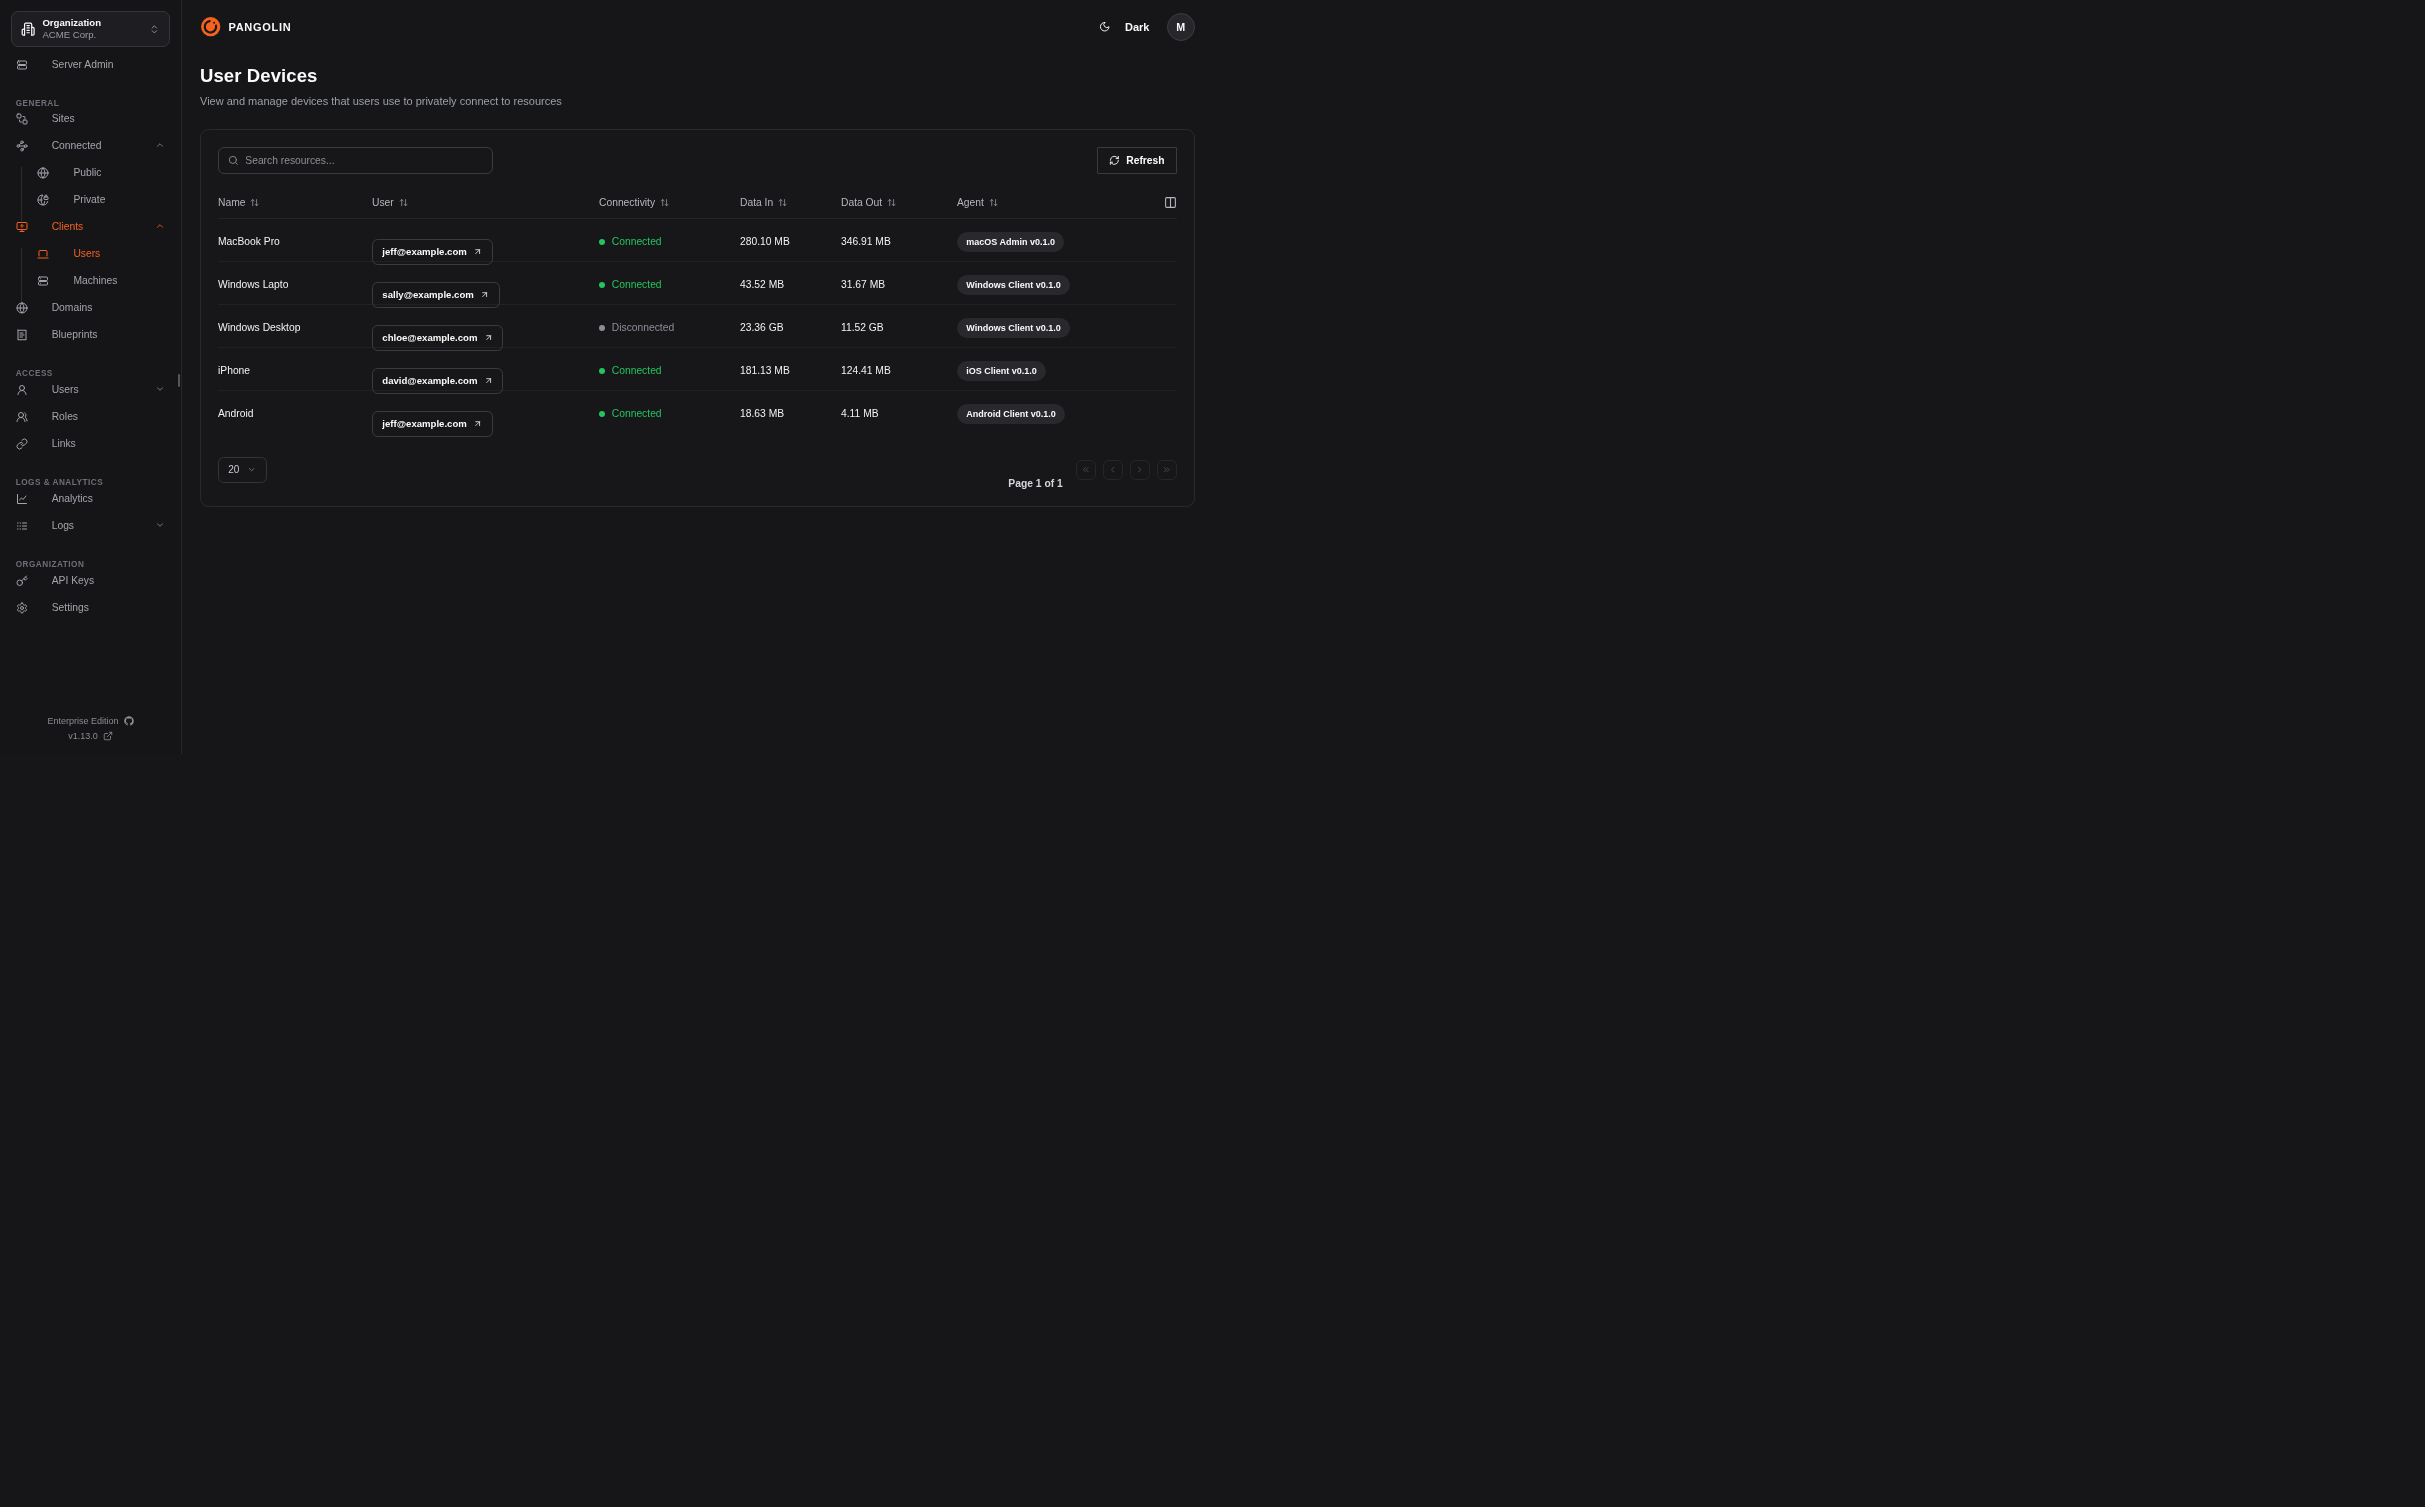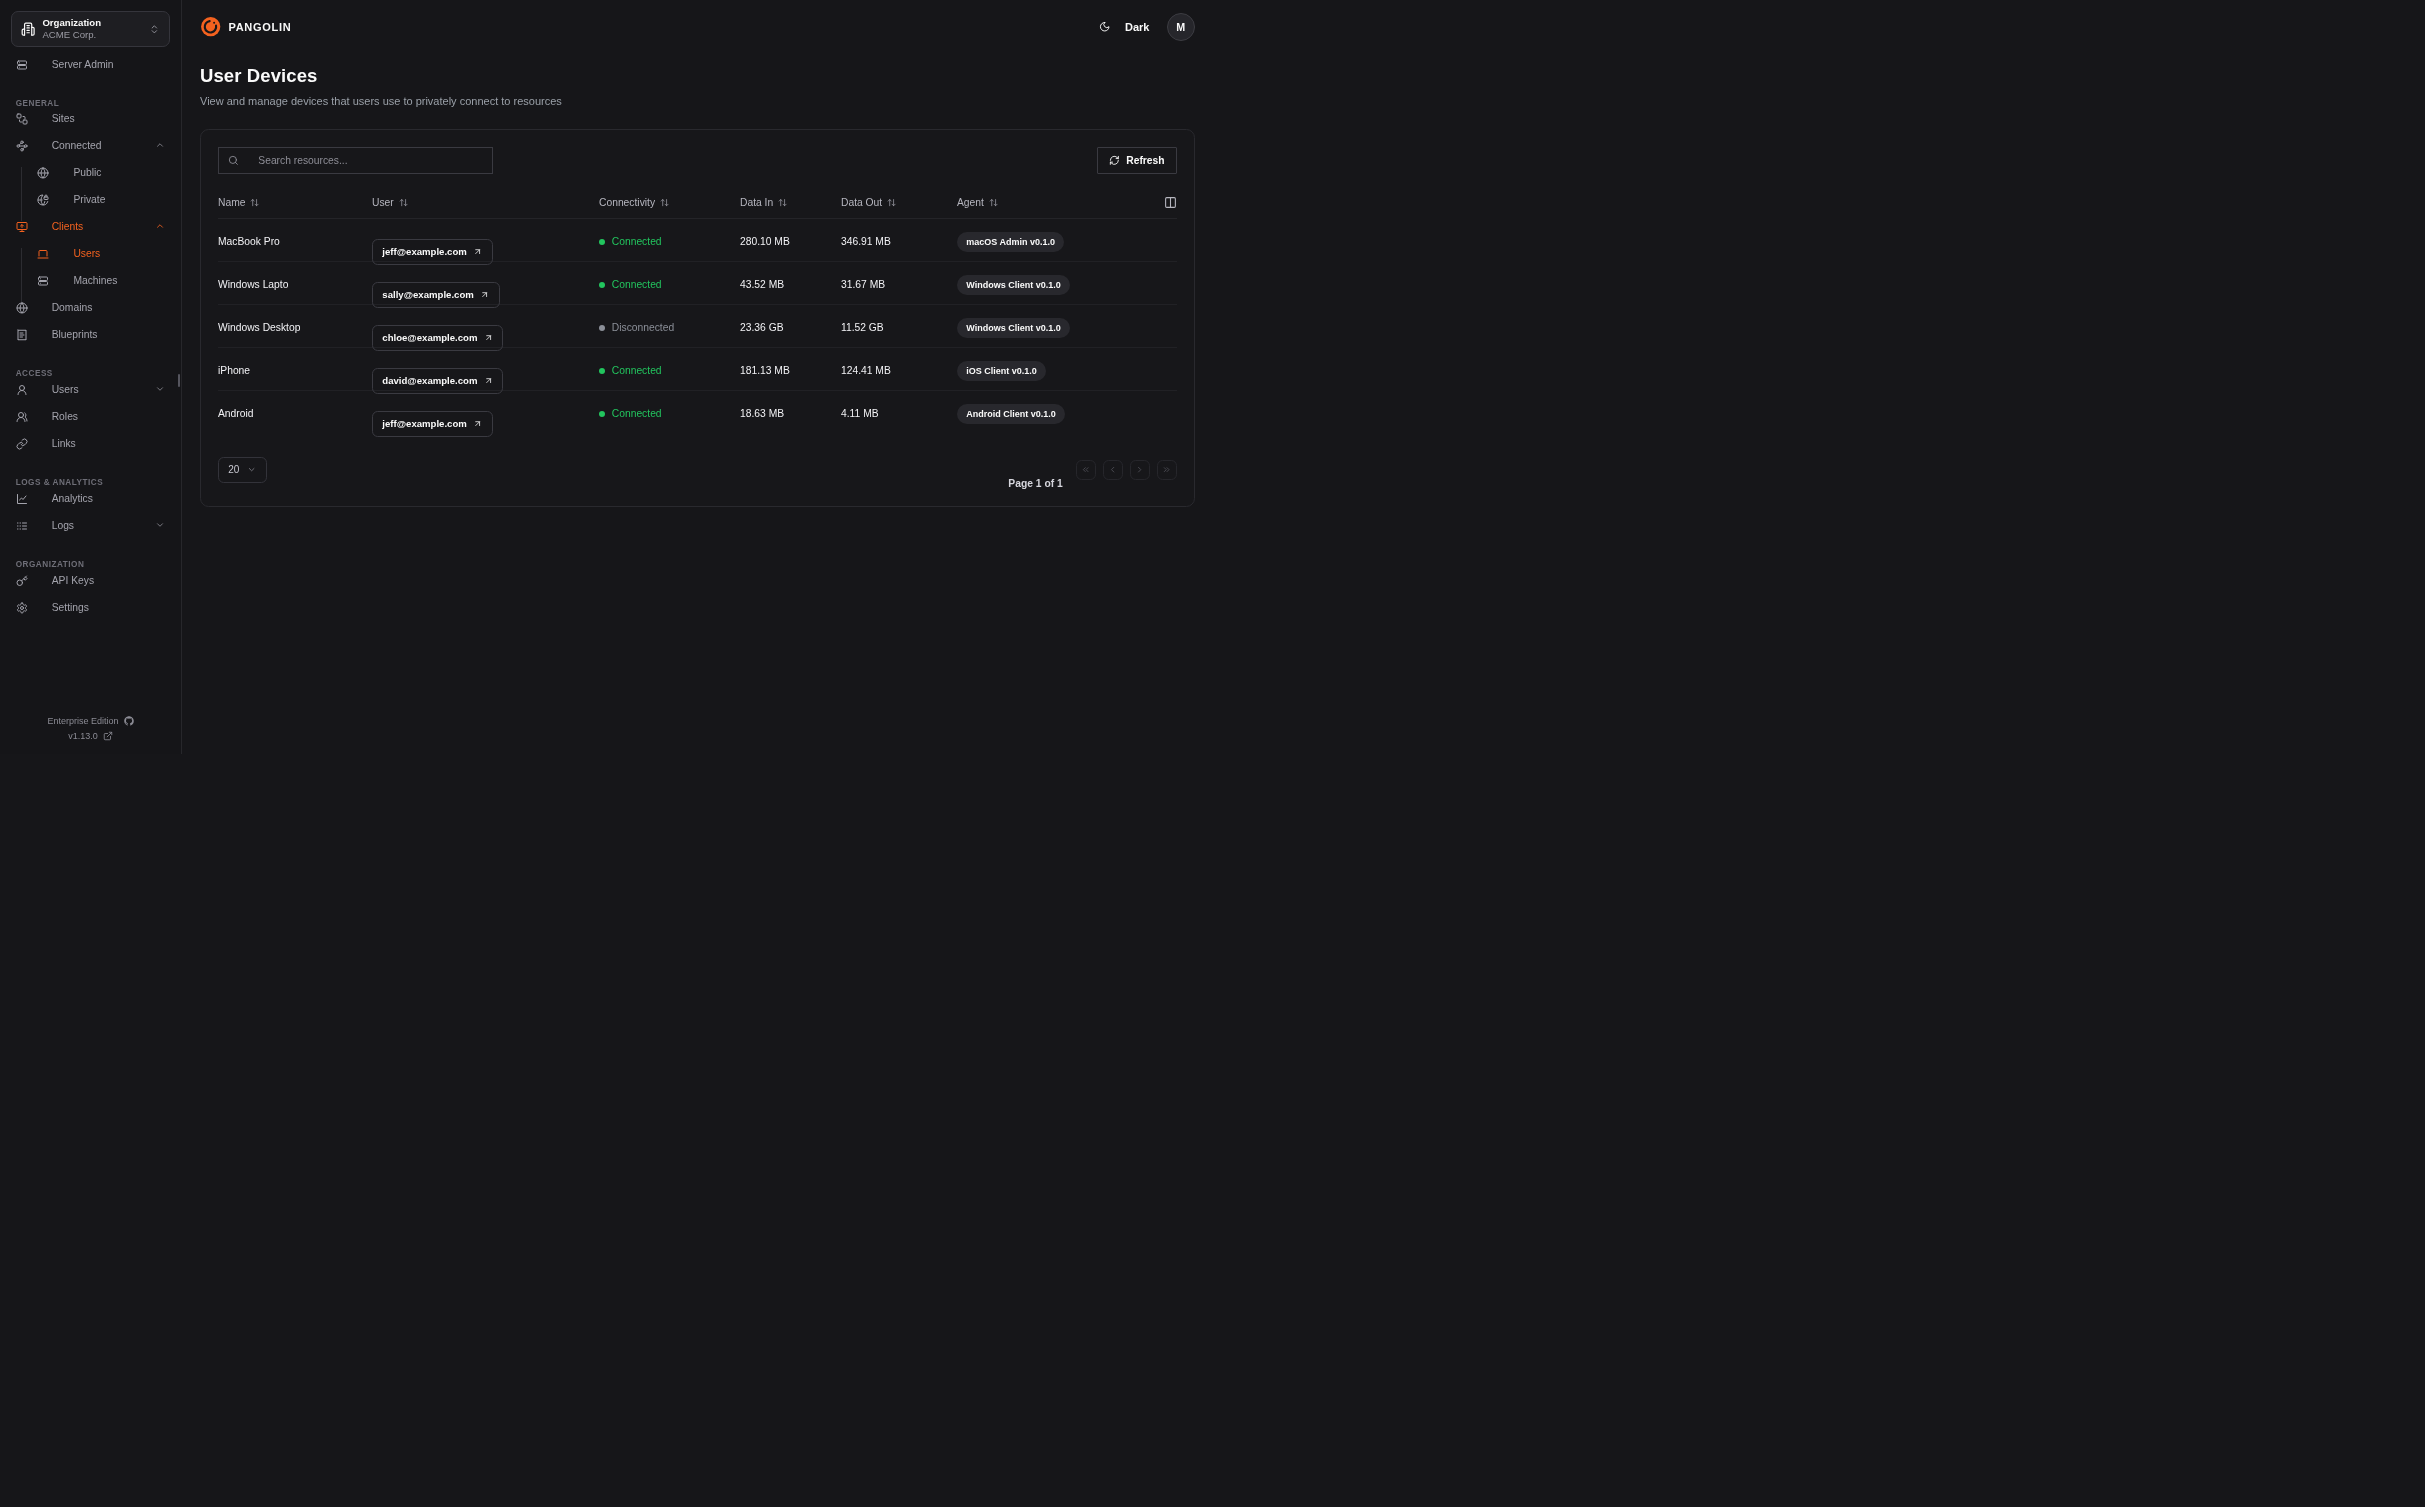--- a/index.html
+++ b/index.html
@@ -54,22 +54,22 @@
   .theme-toggle .ic { width:11.4px; height:11.4px; }
   .avatar { width:28.5px; height:28.5px; border-radius:50%; background:#26262b; border:0.7px solid #3c3c42;
             display:flex; align-items:center; justify-content:center; font-size:10.7px; font-weight:600; color:#fafafa; cursor:pointer; }
 
   .page-head { margin-top:11.4px; }
   .page-title { font-size:18.5px; font-weight:800; color:#fafafa; letter-spacing:0.1px; }
   .page-sub { margin-top:7.8px; font-size:11px; color:#9aa0a8; }
 
   .card { margin-top:21.4px; border:0.7px solid #29292e; border-radius:8.6px; padding:17px; background:#17171a; }
   .card-toolbar { display:flex; align-items:center; justify-content:space-between; }
-  .search-box { width:275px; height:27px; border:0.7px solid #3a3a41; border-radius:0;
-                display:flex; align-items:center; gap:20px; padding:0 8.6px; color:#8e8e97; }
+  .search-box { width:275px; height:27px; border:0.7px solid #3a3a41; border-radius:6px;
+                display:flex; align-items:center; gap:7px; padding:0 8.6px; color:#8e8e97; }
   .search-box .ic { width:10.7px; height:10.7px; }
   .search-box input { flex:1; background:transparent; border:none; outline:none; color:#e8e8ec; font-size:10.3px;
                       font-family:"Liberation Sans", sans-serif; }
   .search-box input::placeholder { color:#8e8e97; }
   .refresh-btn { height:27px; padding:0 11.4px; border:0.7px solid #3a3a41; border-radius:1px; background:transparent;
                  display:flex; align-items:center; gap:6.4px; font-size:10.3px; font-weight:600; color:#fafafa; cursor:pointer; }
   .refresh-btn .ic { width:10.7px; height:10.7px; }
 
   .tbl { margin-top:14.3px; }
   .tr { display:grid; grid-template-columns:154px 227px 141px 101px 116px 1fr 26px; align-items:center; }

